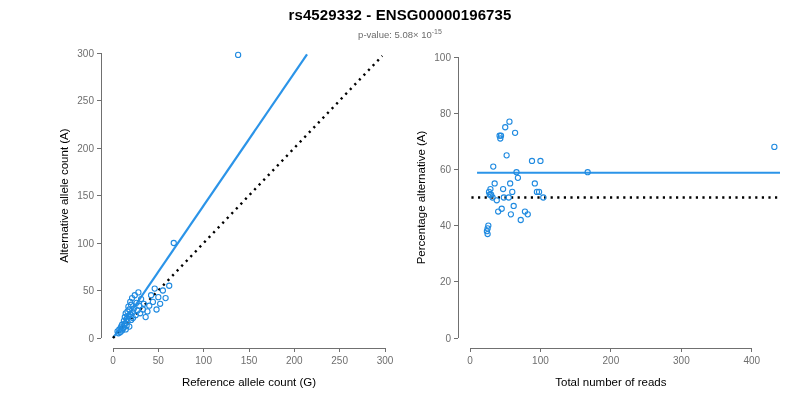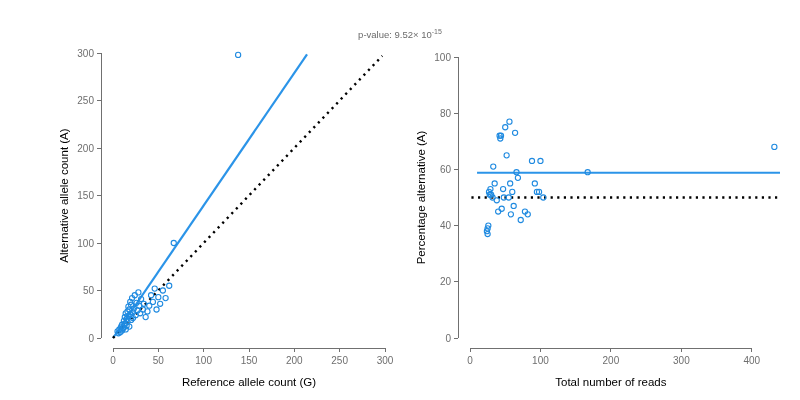--- a/index.html
+++ b/index.html
@@ -94,23 +94,24 @@
     fill: none;
     stroke-dasharray: 2.2 4.4;
     stroke-linecap: butt;
   }
 </style>
 </head>
 <body>
 
 <div id="root">
 
+  <div class="title">rs4529332 - ENSG00000196735</div>
 
   <div class="subtitle">
-    <span>p-value: 9.52× 10</span><sup>-15</sup>
+    <span>p-value: 5.08× 10</span><sup>-15</sup>
   </div>
 
   <div class="panel" id="panel-left">
     <svg class="plot-svg" id="svg-left" width="400" height="400">
         <defs>
           <clipPath id="svg-left-clip">
             <rect x="99" y="43" width="300" height="307"></rect>
           </clipPath>
         </defs>
         <g clip-path="url(#svg-left-clip)">

